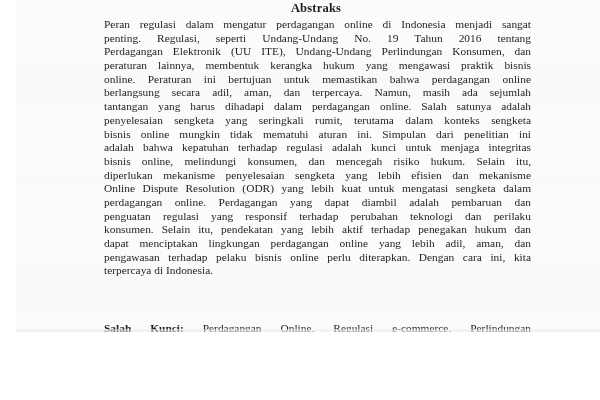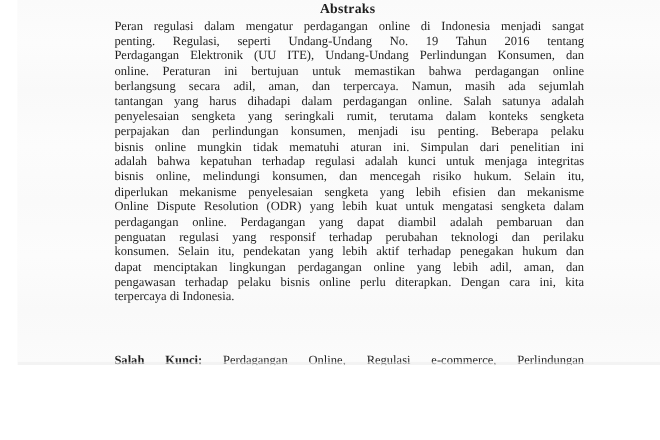--- a/index.html
+++ b/index.html
@@ -77,25 +77,25 @@
 <body>
 
 <div class="page">
 
   <div class="heading-id">Abstraks</div>
 
   <div class="body-block">
       <div class="jline">Peran regulasi dalam mengatur perdagangan online di Indonesia menjadi sangat</div>
       <div class="jline">penting. Regulasi, seperti Undang-Undang No. 19 Tahun 2016 tentang</div>
       <div class="jline">Perdagangan Elektronik (UU ITE), Undang-Undang Perlindungan Konsumen, dan</div>
+      <div class="jline">peraturan lainnya, membentuk kerangka hukum yang mengawasi praktik bisnis</div>
       <div class="jline">online. Peraturan ini bertujuan untuk memastikan bahwa perdagangan online</div>
       <div class="jline">berlangsung secara adil, aman, dan terpercaya. Namun, masih ada sejumlah</div>
       <div class="jline">tantangan yang harus dihadapi dalam perdagangan online. Salah satunya adalah</div>
       <div class="jline">penyelesaian sengketa yang seringkali rumit, terutama dalam konteks sengketa</div>
-      <div class="jline">perpajakan dan perlindungan konsumen, menjadi isu penting. Beberapa pelaku</div>
       <div class="jline">bisnis online mungkin tidak mematuhi aturan ini. Simpulan dari penelitian ini</div>
       <div class="jline">adalah bahwa kepatuhan terhadap regulasi adalah kunci untuk menjaga integritas</div>
       <div class="jline">bisnis online, melindungi konsumen, dan mencegah risiko hukum. Selain itu,</div>
       <div class="jline">diperlukan mekanisme penyelesaian sengketa yang lebih efisien dan mekanisme</div>
       <div class="jline">Online Dispute Resolution (ODR) yang lebih kuat untuk mengatasi sengketa dalam</div>
       <div class="jline">perdagangan online. Perdagangan yang dapat diambil adalah pembaruan dan</div>
       <div class="jline">penguatan regulasi yang responsif terhadap perubahan teknologi dan perilaku</div>
       <div class="jline">konsumen. Selain itu, pendekatan yang lebih aktif terhadap penegakan hukum dan</div>
       <div class="jline">dapat menciptakan lingkungan perdagangan online yang lebih adil, aman, dan</div>
       <div class="jline">pengawasan terhadap pelaku bisnis online perlu diterapkan. Dengan cara ini, kita</div>

